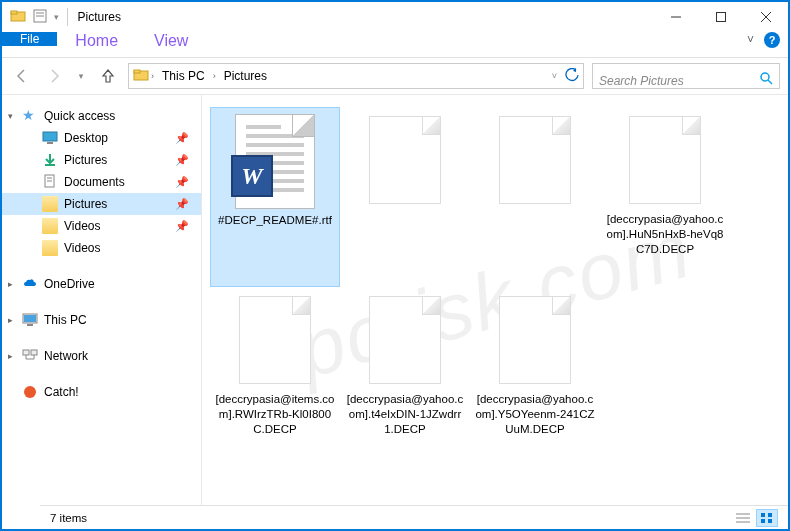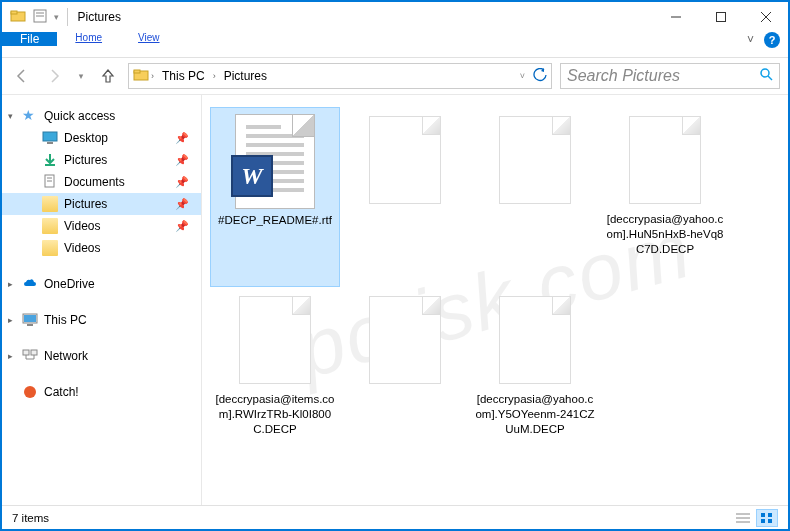--- a/index.html
+++ b/index.html
@@ -9,31 +9,31 @@
     .titlebar .qat { display: flex; gap: 6px; align-items: center; }
     .titlebar .qat svg { width: 16px; height: 16px; }
     .titlebar .divider { width: 1px; height: 18px; background: #ccc; margin: 0 8px; }
     .titlebar .title { flex: 0 0 auto; margin-left: 2px; font-size: 12px; }
     .titlebar .spacer { flex: 1; }
     .titlebar .winbtn { width: 45px; height: 30px; display: flex; align-items: center; justify-content: center; }
     .titlebar .winbtn svg { width: 10px; height: 10px; }
     
     .ribbon { height: 26px; display: flex; align-items: flex-start; border-bottom: 1px solid #e1e1e1; }
     .ribbon .file-tab { background: #0078d7; color: #fff; padding: 0 18px; display: flex; align-items: center; font-size: 12px; }
-    .ribbon .tab { padding: 0 18px; display: flex; align-items: center; color: #1d4ed8; font-size: 10px; text-decoration: underline; }
+    .ribbon .tab { padding: 0 18px; display: flex; align-items: center; color: #8b5cf6; font-size: 16px; }
     .ribbon .right { margin-left: auto; display: flex; align-items: center; padding-right: 8px; gap: 10px; }
     .help-circle { width:16px; height:16px; border-radius:50%; background:#0078d7;color:#fff;font-size:11px;display:flex;align-items:center;justify-content:center;font-weight:bold; }
 
     .navbar { height: 36px; display: flex; align-items: center; padding: 4px 8px; gap: 8px; }
     .navbtn { width: 24px; height: 24px; display: flex; align-items: center; justify-content: center; color: #888; }
     .navbtn.active { color: #333; }
     .breadcrumb { flex: 1; height: 26px; border: 1px solid #ccc; display: flex; align-items: center; padding: 0 4px; gap: 2px; background: #fff; }
     .breadcrumb .seg { padding: 0 6px; font-size: 12px; }
     .breadcrumb .chev { color: #666; font-size: 9px; }
-    .searchbox { width: 220px; height: 26px; border: 1px solid #ccc; display: flex; align-items: center; padding: 0 6px; color: #888; font-size: 16px; font-style: italic; }
+    .searchbox { width: 188px; height: 26px; border: 1px solid #ccc; display: flex; align-items: flex-end; padding: 0 6px; color: #888; font-size: 12px; font-style: italic; }
     .searchbox .sicon { margin-left:auto; }
     
     .body { flex: 1; display: flex; border-top: 1px solid #e8e8e8; overflow: hidden; }
     
     .sidebar { width: 200px; border-right: 1px solid #e8e8e8; padding: 10px 0 0 0; overflow-y: auto; }
     .tree-item { display: flex; align-items: center; height: 22px; padding-left: 20px; gap: 6px; font-size: 12px; position: relative; }
     .tree-item.child { padding-left: 40px; }
     .tree-item.selected { background: #cce8ff; }
     .tree-item .pin { margin-left: auto; margin-right: 12px; color: #888; font-size: 11px; }
     .tree-item .exp { position:absolute; left:6px; color:#666; font-size:9px; }
@@ -50,21 +50,21 @@
     
     .doc-page { width: 80px; height: 95px; background: #fff; border: 1px solid #bbb; position: relative; }
     .doc-page .fold { position: absolute; top: 0; right: 0; width: 22px; height: 22px; background: linear-gradient(135deg, #fff 48%, #ccc 50%); border-left: 1px solid #bbb; border-bottom: 1px solid #bbb; }
     .doc-lines { position: absolute; top: 10px; left: 10px; right: 10px; }
     .doc-lines div { height: 4px; background: #ccc; margin-bottom: 5px; }
     .doc-lines .short { width: 60%; }
     .word-icon { position: absolute; left: -5px; top: 40px; width: 42px; height: 42px; background: #2b579a; border: 2px solid #1e3f73; display:flex; align-items:center; justify-content:center; color:#fff; font-weight:bold; font-style:italic; font-size:24px; font-family: "Times New Roman", serif; }
     .blank-page { width: 72px; height: 88px; background: #fff; border: 1px solid #ddd; margin: 3px auto 0; position: relative; }
     .blank-page .fold { position: absolute; top: 0; right: 0; width: 18px; height: 18px; background: linear-gradient(135deg, #fff 48%, #eee 50%, #ddd 100%); border-left: 1px solid #ddd; border-bottom: 1px solid #ddd; }
     
-    .statusbar { height: 24px; border-top: 1px solid #e1e1e1; display: flex; align-items: center; padding: 0 10px; font-size: 11.5px; }
+    .statusbar { height: 24px; border-top: 1px solid #e1e1e1; display: flex; align-items: center; padding: 0 10px; font-size: 11.5px; margin-left: 38px; }
     .statusbar .right { margin-left: auto; display: flex; gap: 2px; }
     .viewbtn { width: 22px; height: 18px; border: 1px solid transparent; display:flex;align-items:center;justify-content:center; }
     .viewbtn.active { border-color: #99d1ff; background: #cce8ff; }
     
     .watermark { position: absolute; top: 50%; left: 50%; transform: translate(-50%, -50%) rotate(-15deg); font-size: 80px; color: rgba(0,0,0,0.06); font-weight: 300; letter-spacing: 2px; pointer-events: none; white-space: nowrap; font-style: italic; }
   </style>
 </head>
 <body>
 
 <div class="titlebar">
@@ -291,20 +291,21 @@
           </div>
         </div>
       <div class="name">[deccrypasia@items.com].RWIrzTRb-Kl0I800C.DECP</div>
     </div>
     <div class="file">
       <div class="thumb">
           <div class="blank-page">
             <div class="fold"></div>
           </div>
         </div>
+      <div class="name">[deccrypasia@yahoo.com].t4eIxDIN-1JZwdrr1.DECP</div>
     </div>
     <div class="file">
       <div class="thumb">
           <div class="blank-page">
             <div class="fold"></div>
           </div>
         </div>
       <div class="name">[deccrypasia@yahoo.com].Y5OYeenm-241CZUuM.DECP</div>
     </div>
   </div>

